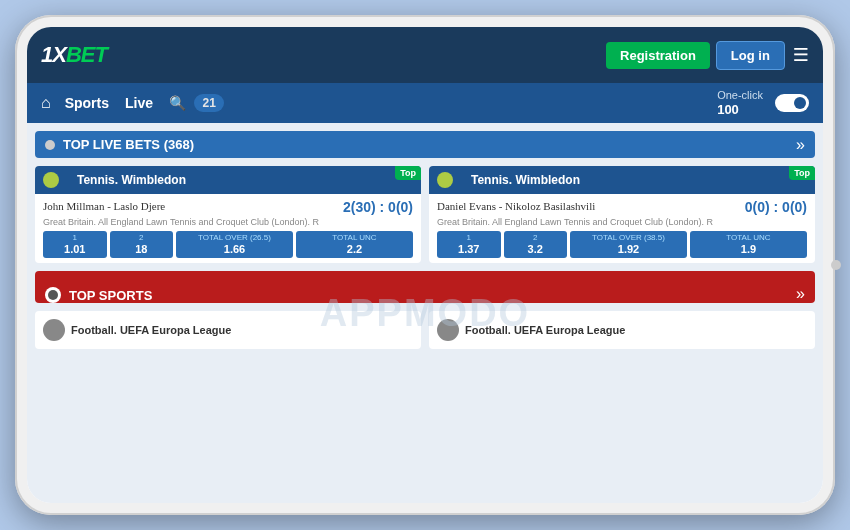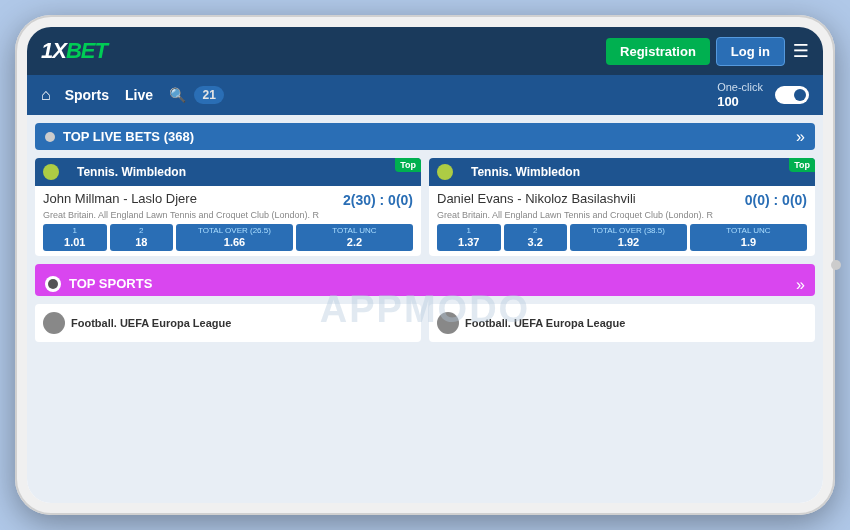--- a/index.html
+++ b/index.html
@@ -33,21 +33,21 @@
       display: flex;
       flex-direction: column;
     }
 
     
     .header {
       background: #1a3a5c;
       display: flex;
       align-items: center;
       padding: 0 14px;
-      height: 48px;
+      height: 56px;
       flex-shrink: 0;
     }
 
     .logo {
       font-size: 22px;
       font-weight: 900;
       color: #fff;
       font-style: italic;
       letter-spacing: -1px;
     }
@@ -250,23 +250,24 @@
       font-weight: bold;
       padding: 2px 5px;
       border-bottom-left-radius: 4px;
     }
 
     .card-body {
       padding: 5px 8px;
     }
 
     .match-players {
-      font-size: 13px;
+      font-size: 11px;
       color: #333;
       margin-bottom: 2px;
+      font-family: Liberation Serif, serif;
     }
 
     .match-score {
       font-size: 14px;
       color: #2a6eb5;
       font-weight: bold;
       text-align: center;
     }
 
     .match-venue {
@@ -304,25 +305,25 @@
       font-weight: bold;
       display: block;
     }
 
     .odds-cell-wide {
       flex: 2;
     }
 
     
     .top-sports-header {
-      background: #d946ef;
+      background: #b91c1c;
       border-radius: 4px;
       display: flex;
-      align-items: flex-start;
-      padding: 12px 10px;
+      align-items: flex-end;
+      padding: 0 10px;
       height: 32px;
     }
 
     .football-row {
       display: flex;
       gap: 8px;
     }
 
     .football-card {
       background: #fff;

